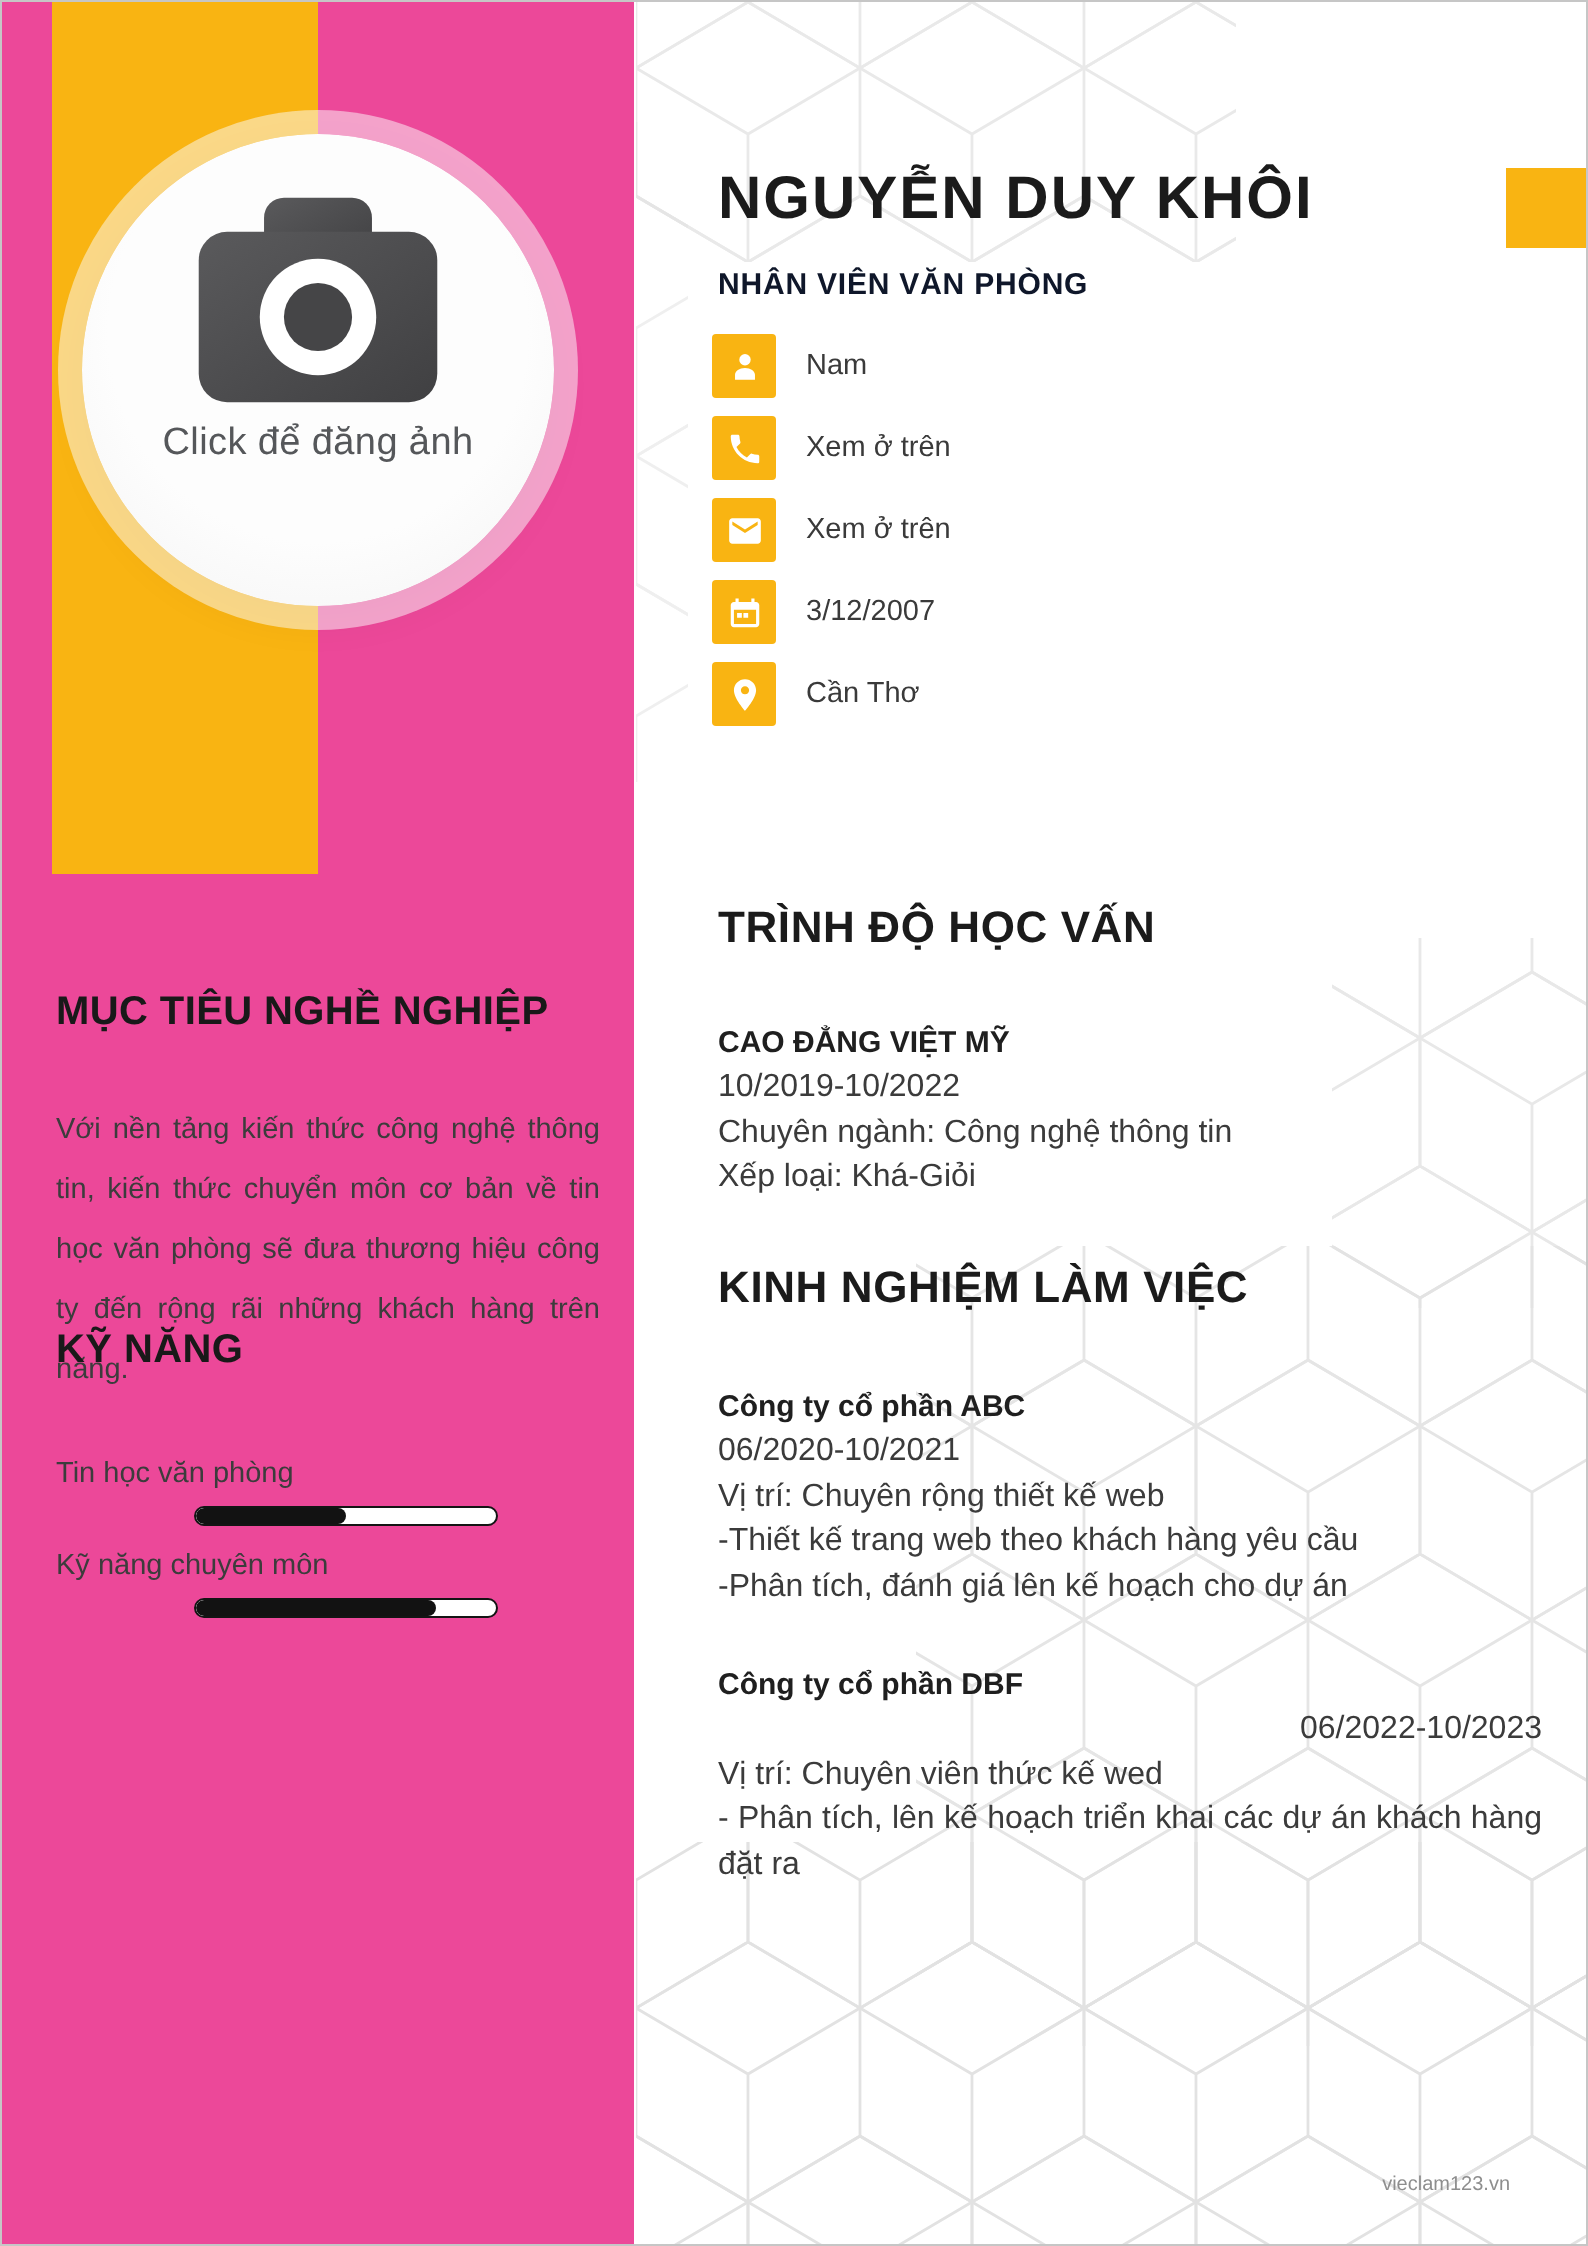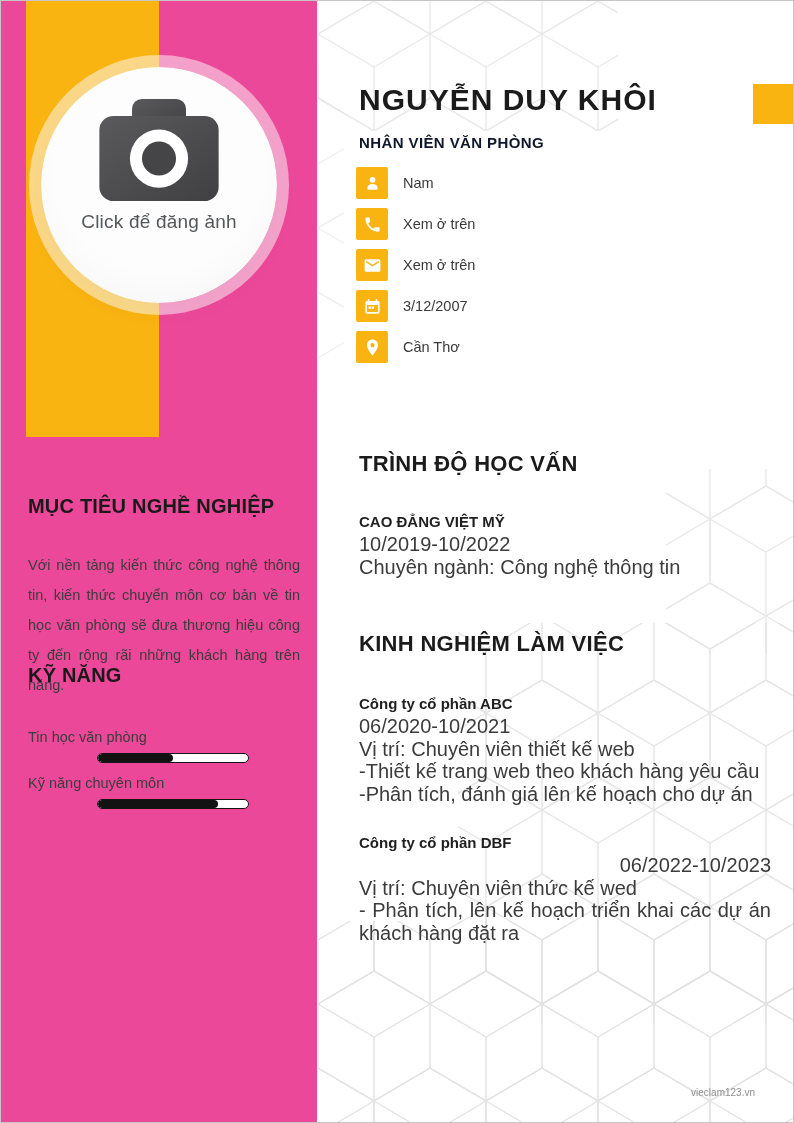--- a/index.html
+++ b/index.html
@@ -47,21 +47,21 @@
   .contact-icon{width:32px;height:32px;background:#f9b412;border-radius:2px;
                 display:flex;align-items:center;justify-content:center;flex:0 0 32px;}
   .contact-icon svg{width:19px;height:19px;fill:#ffffff;}
   .contact-value{margin-left:15px;font-size:14.5px;color:#3a3a3a;}
   .section{position:absolute;left:41px;width:412px;}
   .section-heading{margin:0;font-size:22px;font-weight:bold;color:#1b1b1b;letter-spacing:.3px;}
   .edu-section{top:450px;}
   .exp-section{top:630px;}
   .entry{margin-top:0;}
   .entry-title{font-size:15px;font-weight:bold;color:#1f1f1f;}
-  .entry-line{font-size:20px;line-height:22.4px;color:#3b3b3b;}
+  .entry-line{font-size:16px;line-height:22.4px;color:#3b3b3b;}
   .entry-lines-justify .entry-line{text-align:justify;}
   .edu-entry{margin-top:34px;}
   .exp-entry-1{margin-top:36px;}
   .exp-entry-2{margin-top:27px;}
   .entry-title{line-height:22.4px;}
   .watermark{position:absolute;right:38px;top:1086px;font-size:10px;color:#8e8e8e;}
 </style>
 </head>
 <body>
 
@@ -183,30 +183,31 @@
         <span class="contact-value">Cần Thơ</span>
       </div>
     </div>
 
     <section class="section edu-section">
       <h2 class="section-heading">TRÌNH ĐỘ HỌC VẤN</h2>
       <div class="entry edu-entry">
         <div class="entry-title">CAO ĐẲNG VIỆT MỸ</div>
         <div class="entry-line">10/2019-10/2022</div>
         <div class="entry-line">Chuyên ngành: Công nghệ thông tin</div>
+        <div class="entry-line">Xếp loại: Khá-Giỏi</div>
       </div>
     </section>
 
     <section class="section exp-section">
       <h2 class="section-heading">KINH NGHIỆM LÀM VIỆC</h2>
 
       <div class="entry exp-entry-1">
         <div class="entry-title">Công ty cổ phần ABC</div>
         <div class="entry-line">06/2020-10/2021</div>
-        <div class="entry-line">Vị trí: Chuyên viên thiết kế web</div>
+        <div class="entry-line">Vị trí: Chuyên rộng thiết kế web</div>
         <div class="entry-line">-Thiết kế trang web theo khách hàng yêu cầu</div>
         <div class="entry-line">-Phân tích, đánh giá lên kế hoạch cho dự án</div>
       </div>
 
       <div class="entry exp-entry-2 entry-lines-justify">
         <div class="entry-title">Công ty cổ phần DBF</div>
         <div class="entry-line" style="text-align:right">06/2022-10/2023</div>
         <div class="entry-line" style="text-align:left">Vị trí: Chuyên viên thức kế wed</div>
         <div class="entry-line">- Phân tích, lên kế hoạch triển khai các dự án khách hàng đặt ra</div>
       </div>

